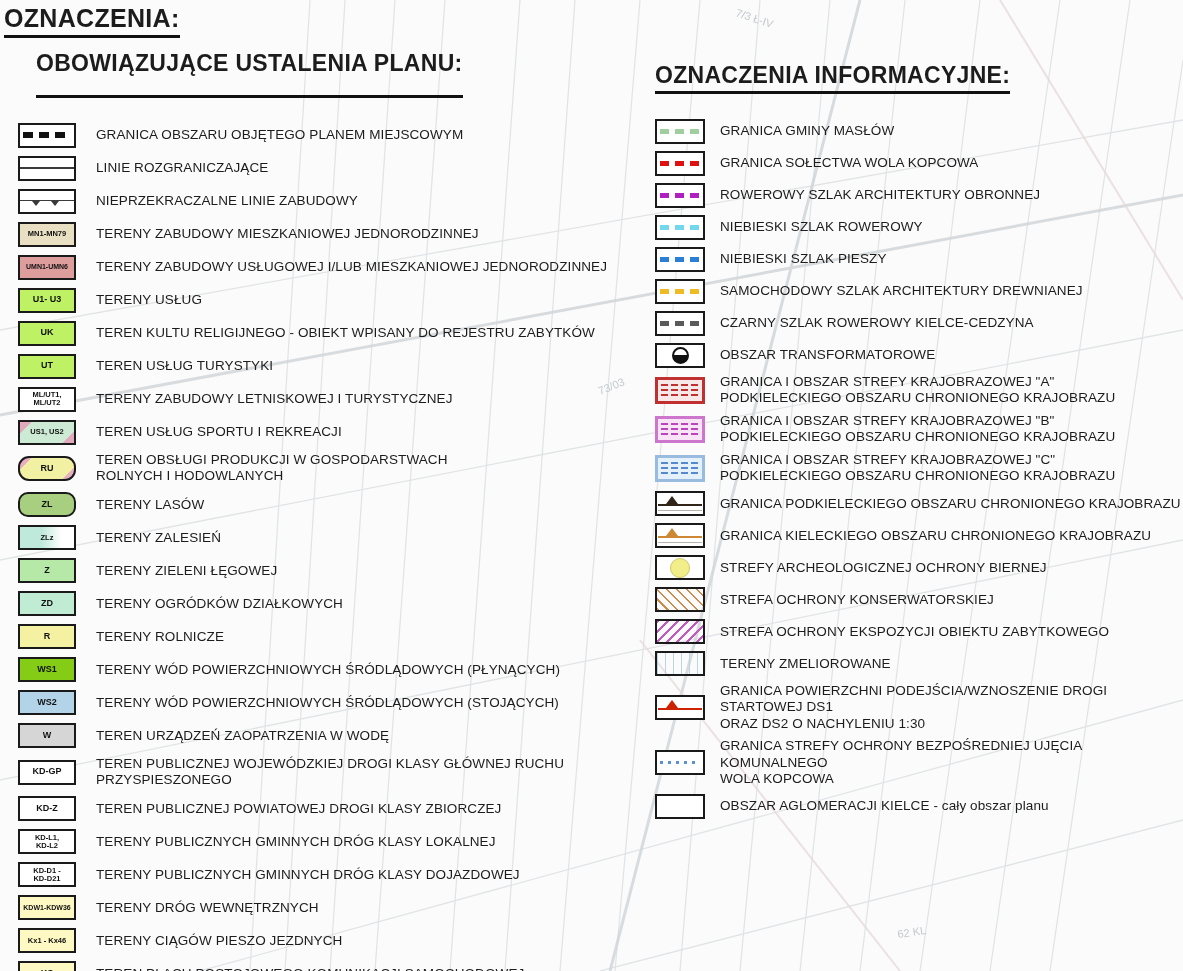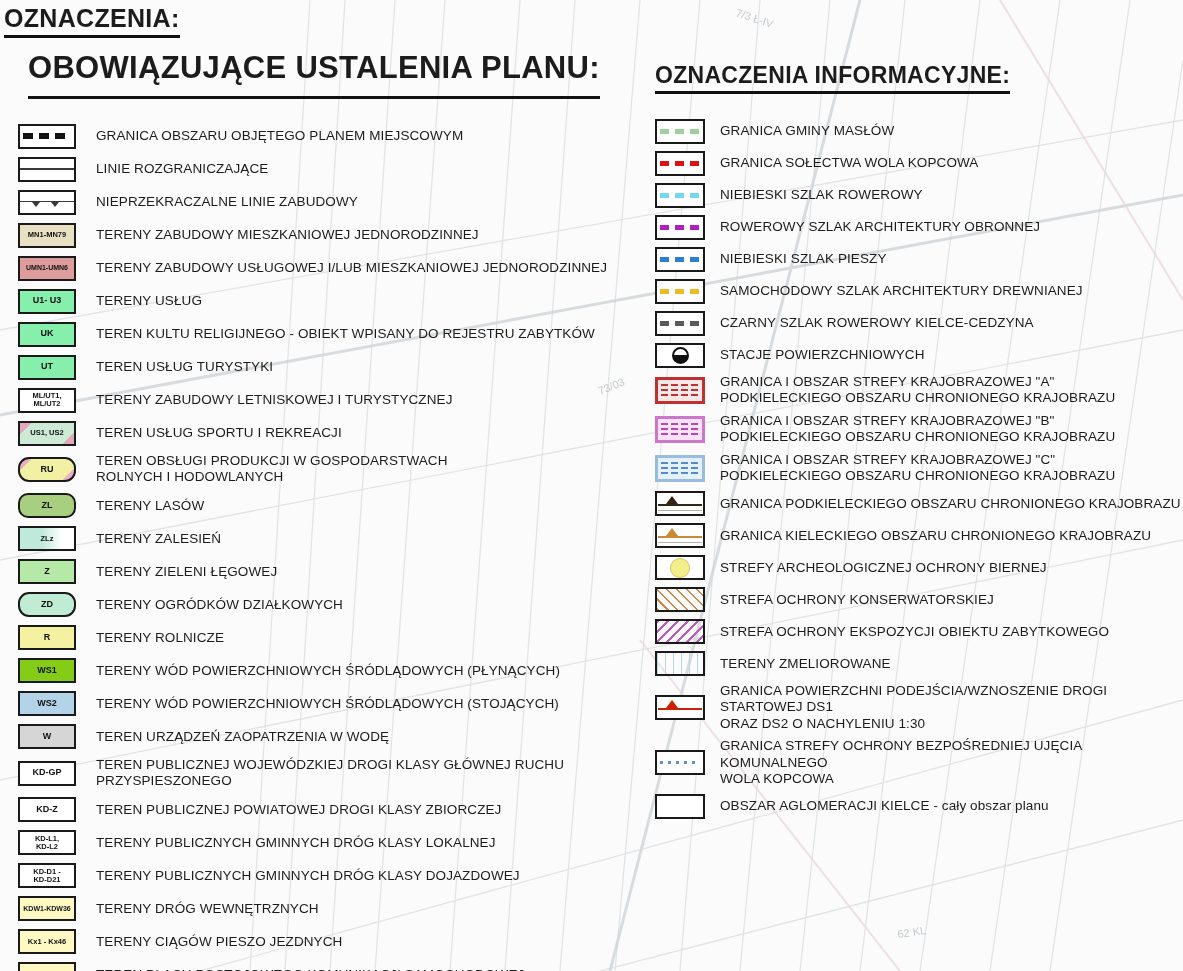--- a/index.html
+++ b/index.html
@@ -13,22 +13,22 @@
 
   .col { position:absolute; }
   .col-left  { left:4px;  top:4px;  width:630px; }
   .col-right { left:655px; top:62px; width:528px; }
 
   .h1 {
     display:inline-block; font-size:25px; font-weight:bold; letter-spacing:0.3px;
     border-bottom:3px solid #111; padding-bottom:2px; margin:0 0 6px 0;
   }
   .h2 {
-    display:inline-block; font-size:31px; font-weight:bold; letter-spacing:0.3px;
-    border-bottom:3px solid #111; padding-bottom:10px; margin:6px 0 0 24px;
+    display:inline-block; font-size:23px; font-weight:bold; letter-spacing:0.3px;
+    border-bottom:3px solid #111; padding-bottom:18px; margin:6px 0 0 32px;
   }
   .h2r {
     display:inline-block; font-size:23px; font-weight:bold; letter-spacing:0.3px;
     border-bottom:3px solid #111; padding-bottom:2px; margin:0 0 0 0;
   }
   .list { margin-top:24px; }
   .list-l { margin-left:14px; }
   .row { display:flex; align-items:center; gap:20px; margin-bottom:7px; min-height:26px; }
   .row-r { gap:15px; margin-bottom:6px; }
   .lbl { font-size:13.5px; line-height:1.22; white-space:pre-line; letter-spacing:0.1px; }
@@ -39,27 +39,27 @@
     flex:none; position:relative; display:flex; align-items:center; justify-content:center;
     overflow:hidden; box-sizing:border-box;
   }
   .sw-r { width:50px; }
   .code { font-size:9px; font-weight:bold; color:#111; text-align:center; line-height:1.1; white-space:pre-line; }
   .code-sm { font-size:7.5px; }
   .code-xs { font-size:7px; }
 
   .bg-mn  { background:#e9dfc2; }
   .bg-umn { background:#de9d9d; }
-  .bg-u   { background:#86efac; }
+  .bg-u   { background:#bef264; }
   .bg-us  { background:linear-gradient(135deg,#e2a8bc 0 15%,#cdebd4 15% 85%,#e2a8bc 85%); }
   .bg-ru  { background:linear-gradient(135deg,#e7afc0 0 15%,#f2f0a2 15% 85%,#e7afc0 85%);border-radius:11px; }
   .bg-zl  { background:#a8cf80;border-radius:10px; }
   .bg-zlz { background:linear-gradient(90deg,#bfe9da 0 40%,#ffffff 78%); }
   .bg-z   { background:#b6e8a8; }
-  .bg-zd  { background:#bfecd3;border-radius:11px; }
+  .bg-zd  { background:#bfecd3; }
   .bg-r   { background:#f4f1a2; }
   .bg-ws1 { background:#84cc16; }
   .bg-ws2 { background:#b3d3e9; }
   .bg-w   { background:#d6d6d6; }
   .bg-kdw { background:#fef9c3; }
 
   .line-dash  { height:6px; width:88%; background:repeating-linear-gradient(90deg,var(--c,#111) 0 10px,transparent 10px 16px); }
   .line-dash5 { height:5px; width:88%; background:repeating-linear-gradient(90deg,var(--c,#111) 0 9px,transparent 9px 15px); }
   .line-solid { height:2px; width:100%; background:#3a3a3a; }
   .line-dotted{ height:3px; width:88%; background:repeating-linear-gradient(90deg,#5b93cf 0 3px,transparent 3px 8px); }
@@ -356,34 +356,34 @@
 
       <div class="row row-r">
         <div class="sw sw-r">
             <div class="line-dash5 c-red"></div>
           </div>
         <div class="lbl">GRANICA SOŁECTWA WOLA KOPCOWA</div>
       </div>
 
       <div class="row row-r">
         <div class="sw sw-r">
+            <div class="line-dash5 c-purple"></div>
+          </div>
+        <div class="lbl">ROWEROWY SZLAK ARCHITEKTURY OBRONNEJ</div>
+      </div>
+
+      <div class="row row-r">
+        <div class="sw sw-r">
             <div class="line-dash5 c-cyan"></div>
           </div>
         <div class="lbl">NIEBIESKI SZLAK ROWEROWY</div>
       </div>
 
       <div class="row row-r">
         <div class="sw sw-r">
-            <div class="line-dash5 c-purple"></div>
-          </div>
-        <div class="lbl">ROWEROWY SZLAK ARCHITEKTURY OBRONNEJ</div>
-      </div>
-
-      <div class="row row-r">
-        <div class="sw sw-r">
             <div class="line-dash5 c-blue"></div>
           </div>
         <div class="lbl">NIEBIESKI SZLAK PIESZY</div>
       </div>
 
       <div class="row row-r">
         <div class="sw sw-r">
             <div class="line-dash5 c-yellow"></div>
           </div>
         <div class="lbl">SAMOCHODOWY SZLAK ARCHITEKTURY DREWNIANEJ</div>
@@ -393,21 +393,21 @@
         <div class="sw sw-r">
             <div class="line-dash5 c-dgray"></div>
           </div>
         <div class="lbl">CZARNY SZLAK ROWEROWY KIELCE-CEDZYNA</div>
       </div>
 
       <div class="row row-r">
         <div class="sw sw-r">
             <div class="trafo"></div>
           </div>
-        <div class="lbl">STACJE POWIERZCHNIOWYCH</div>
+        <div class="lbl">OBSZAR TRANSFORMATOROWE</div>
       </div>
 
       <div class="row row-r">
         <div class="sw sw-r sw-strefa b-red">
           <div class="strefa-rows sr-red">
               <div></div>
               <div></div>
               <div></div>
             </div>
         </div>

